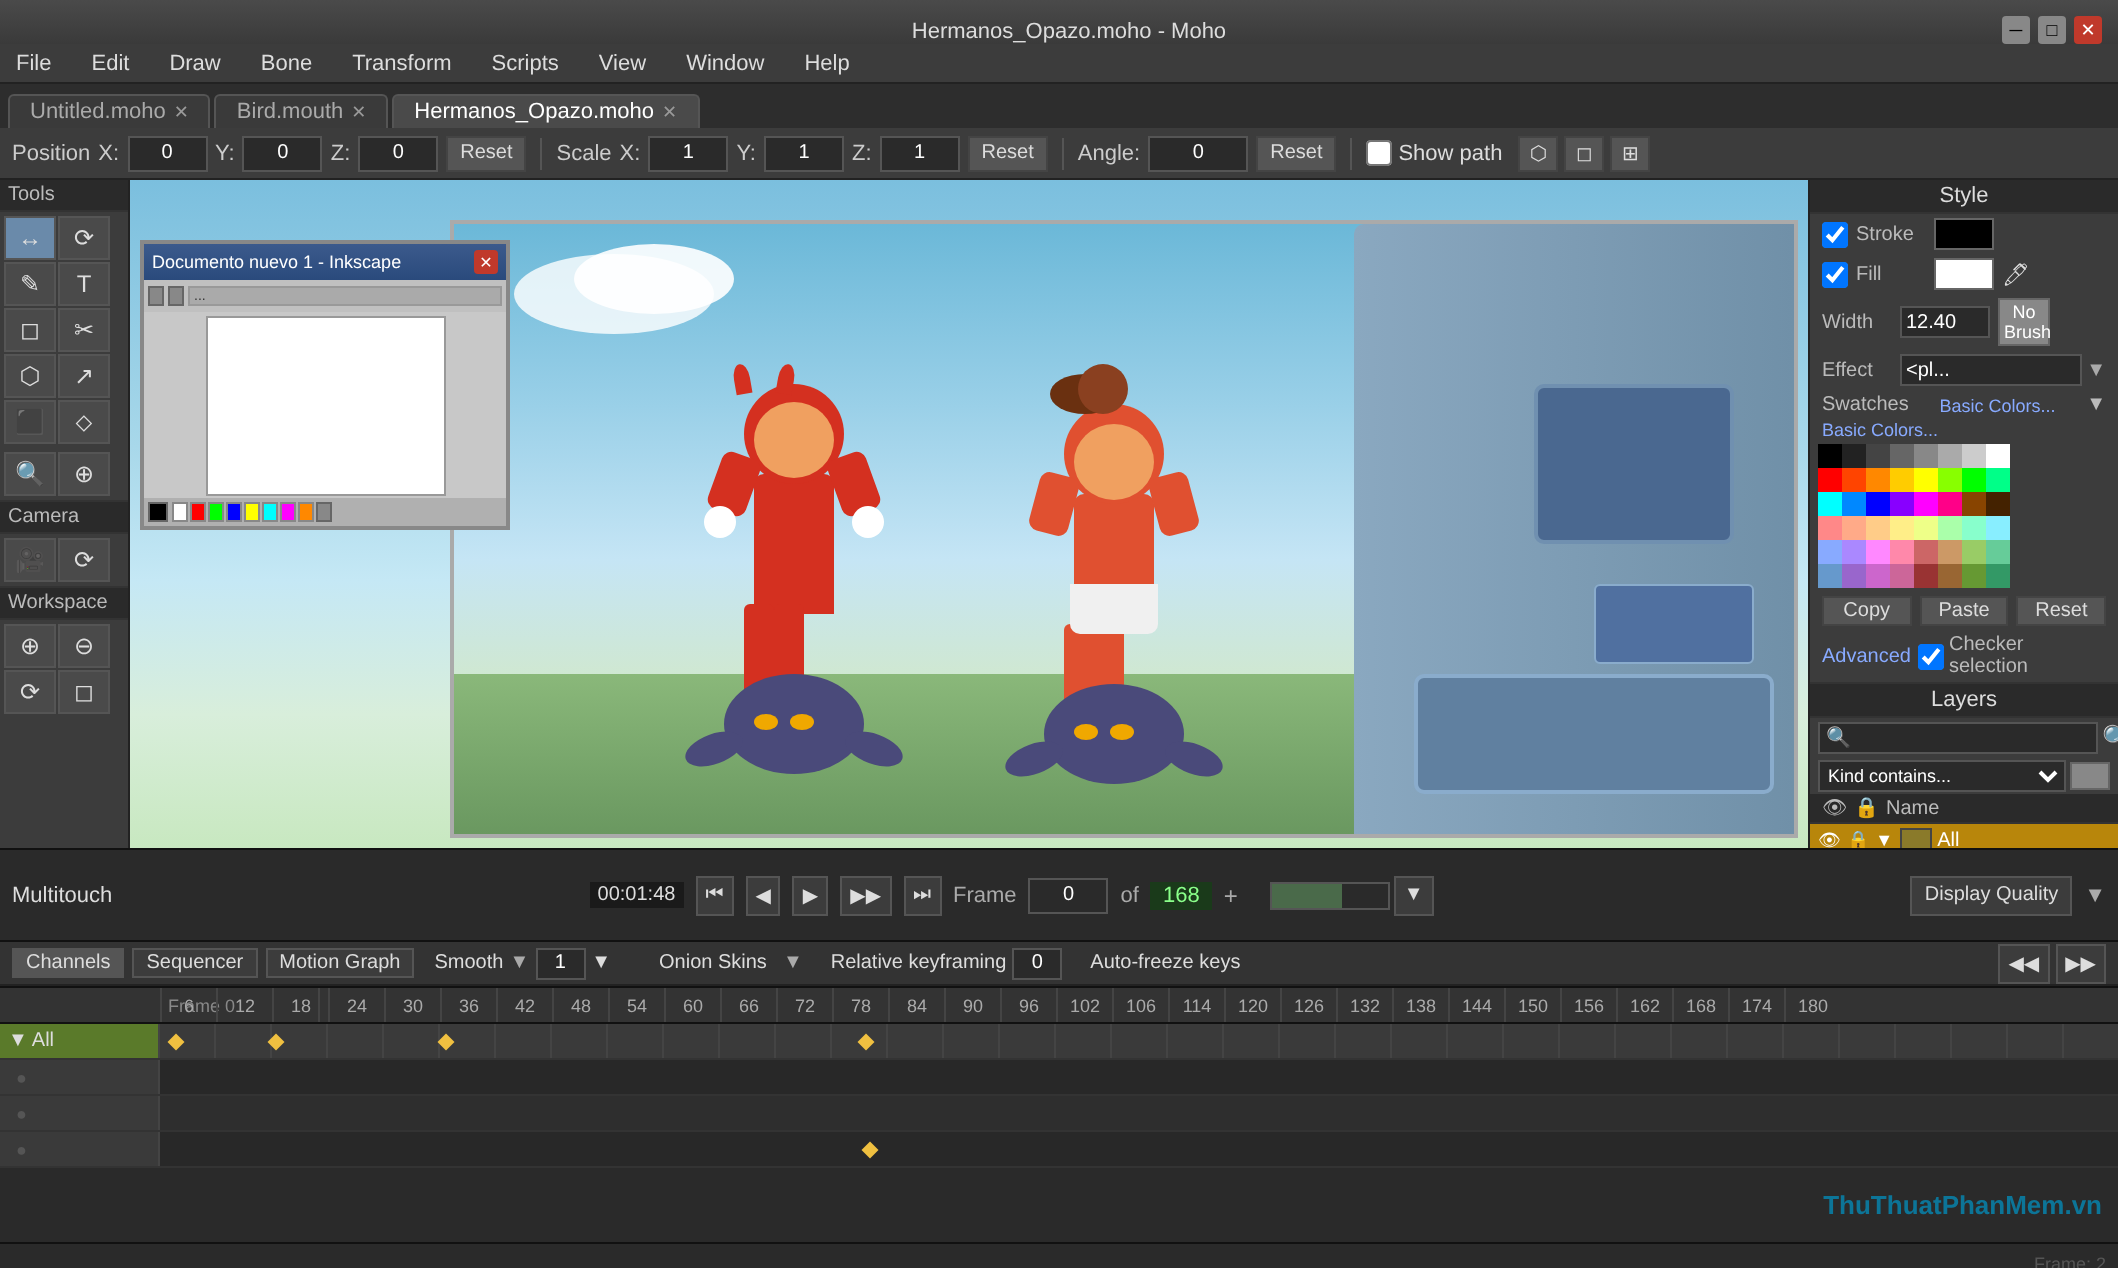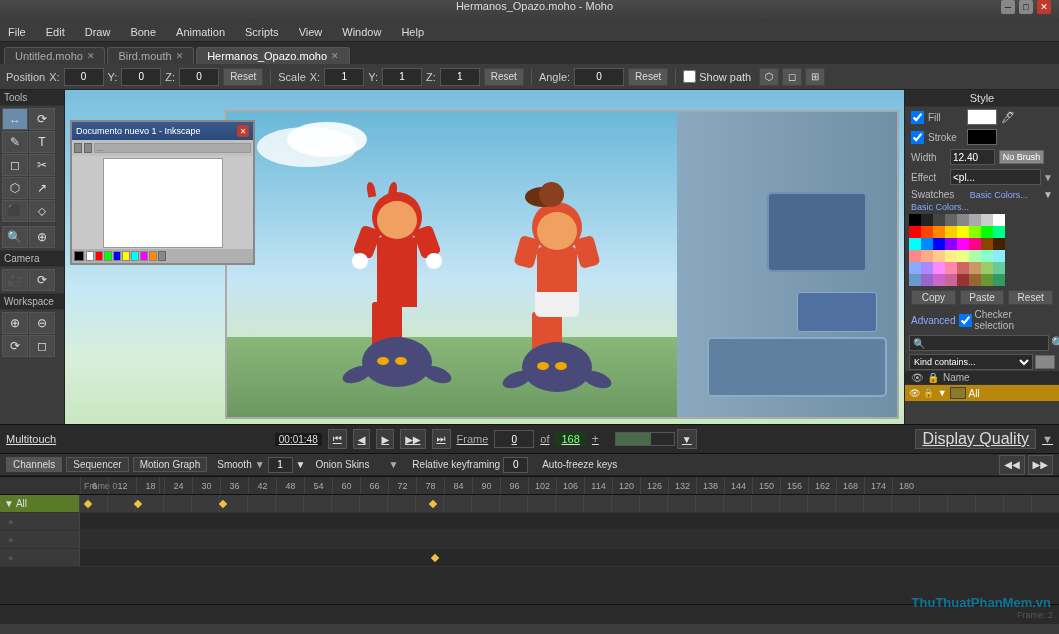--- a/index.html
+++ b/index.html
@@ -1,19 +1,19 @@
 <!DOCTYPE html>
 <html><head>
   <meta charset="utf-8">
   <style>
     * { margin: 0; padding: 0; box-sizing: border-box; }
     body { width: 1059px; height: 634px; overflow: hidden; font-family: Arial, sans-serif; font-size: 11px; background: #3c3c3c; color: #ddd; }
 
     
-    #titlebar { background: linear-gradient(to bottom, #4a4a4a, #3a3a3a); height: 22px; display: flex; align-items: flex-start; justify-content: space-between; padding: 0 8px; }
+    #titlebar { background: linear-gradient(to bottom, #4a4a4a, #3a3a3a); height: 22px; display: flex; align-items: flex-end; justify-content: space-between; padding: 0 8px; }
     #titlebar .title { flex: 1; text-align: center; font-size: 11px; color: #ddd; }
     #titlebar .win-controls { display: flex; gap: 4px; }
     #titlebar .win-btn { width: 14px; height: 14px; border-radius: 2px; border: none; cursor: pointer; font-size: 9px; display: flex; align-items: center; justify-content: center; }
     #titlebar .win-btn.minimize { background: #888; }
     #titlebar .win-btn.maximize { background: #888; }
     #titlebar .win-btn.close { background: #c0392b; color: #fff; }
 
     
     #menubar { background: #3c3c3c; height: 20px; display: flex; align-items: center; padding: 0 4px; gap: 12px; border-bottom: 1px solid #222; }
     #menubar span { font-size: 11px; color: #ddd; cursor: pointer; padding: 2px 4px; }
@@ -57,45 +57,45 @@
     .inkscape-content { background: #c8c8c8; height: calc(100% - 18px); display: flex; align-items: center; justify-content: center; }
     .inkscape-canvas { width: 120px; height: 90px; background: #fff; border: 1px solid #999; }
 
     
     #right-panel { width: 155px; background: #3c3c3c; border-left: 1px solid #222; display: flex; flex-direction: column; overflow-y: auto; }
     .style-title { background: #2a2a2a; padding: 2px 6px; font-size: 11px; color: #ddd; text-align: center; border-bottom: 1px solid #333; }
     .style-row { display: flex; align-items: center; padding: 2px 6px; gap: 4px; }
     .style-label { color: #bbb; font-size: 10px; width: 35px; }
     .color-swatch { width: 30px; height: 16px; border: 1px solid #666; cursor: pointer; }
     .style-field { background: #2a2a2a; border: 1px solid #555; color: #fff; height: 16px; width: 45px; font-size: 10px; padding: 0 2px; }
-    .no-brush-btn { background: #888; border: 1px solid #666; color: #fff; font-size: 9px; padding: 1px 2px; cursor: pointer; width: 45px; text-align: center; }
+    .no-brush-btn { background: #888; border: 1px solid #666; color: #fff; font-size: 9px; padding: 1px 2px; cursor: pointer; width: 26px; text-align: center; }
     .swatches-bar { display: flex; align-items: center; padding: 2px 6px; gap: 4px; font-size: 10px; color: #bbb; justify-content: space-between; }
     .palette-row { display: flex; }
     .pal-cell { width: 12px; height: 12px; border: none; cursor: pointer; }
     .style-action-row { display: flex; gap: 4px; padding: 2px 6px; }
     .style-btn { background: #555; border: 1px solid #444; color: #ddd; font-size: 10px; padding: 1px 6px; cursor: pointer; flex: 1; }
     .adv-row { display: flex; align-items: center; padding: 2px 6px; gap: 4px; font-size: 10px; color: #bbb; }
     .checker-check { display: flex; align-items: center; gap: 2px; font-size: 10px; color: #bbb; }
     .layers-title { background: #2a2a2a; padding: 2px 6px; font-size: 11px; color: #ddd; text-align: center; border-top: 1px solid #333; border-bottom: 1px solid #333; }
     .layers-search { display: flex; align-items: center; padding: 2px 4px; gap: 2px; }
     .layers-input { background: #2a2a2a; border: 1px solid #555; color: #fff; height: 16px; flex: 1; font-size: 10px; padding: 0 3px; }
     .kind-row { display: flex; align-items: center; padding: 1px 4px; gap: 2px; font-size: 10px; color: #bbb; }
     .kind-select { background: #2a2a2a; border: 1px solid #555; color: #fff; height: 16px; font-size: 9px; flex: 1; }
     .layers-header { display: flex; align-items: center; padding: 1px 6px; background: #2a2a2a; font-size: 10px; color: #bbb; gap: 4px; border-bottom: 1px solid #333; }
     .layer-item { display: flex; align-items: center; padding: 2px 4px; gap: 3px; font-size: 10px; cursor: pointer; }
     .layer-item.active { background: #b8860b; color: #fff; }
     .layer-thumb { width: 16px; height: 12px; background: #666; border: 1px solid #444; }
     .layer-name { flex: 1; }
 
     
-    #timeline-bar { height: 30px; background: #2a2a2a; display: flex; align-items: center; padding: 0 6px; gap: 6px; border-top: 1px solid #111; border-bottom: 1px solid #111; font-size: 11px; text-decoration: underline; }
+    #timeline-bar { height: 47px; background: #2a2a2a; display: flex; align-items: center; padding: 0 6px; gap: 6px; border-top: 1px solid #111; border-bottom: 1px solid #111; font-size: 11px; }
     .tl-btn { background: #3c3c3c; border: 1px solid #555; color: #ddd; height: 20px; padding: 0 4px; cursor: pointer; font-size: 10px; }
     .tl-label { color: #aaa; font-size: 11px; }
     .tl-input { background: #2a2a2a; border: 1px solid #555; color: #fff; height: 18px; width: 40px; font-size: 10px; text-align: center; padding: 0; }
-    .display-quality-btn { background: #3c3c3c; border: 1px solid #555; color: #ddd; height: 20px; padding: 0 6px; cursor: pointer; font-size: 16px; margin-left: auto; }
+    .display-quality-btn { background: #3c3c3c; border: 1px solid #555; color: #ddd; height: 20px; padding: 0 6px; cursor: pointer; font-size: 10px; margin-left: auto; }
 
     
     #anim-bar { height: 22px; background: #333; display: flex; align-items: center; padding: 0 6px; gap: 4px; border-bottom: 1px solid #222; font-size: 10px; }
     .anim-tab { padding: 1px 6px; background: #3c3c3c; border: 1px solid #555; color: #ddd; cursor: pointer; font-size: 10px; }
     .anim-tab.active { background: #555; }
 
     
     #timeline-area { height: 128px; background: #2a2a2a; display: flex; flex-direction: column; border-top: 1px solid #111; }
     .timeline-ruler { height: 18px; background: #333; display: flex; align-items: center; padding-left: 80px; border-bottom: 1px solid #111; overflow: hidden; position: relative; }
     .ruler-numbers { display: flex; gap: 0; position: absolute; left: 80px; top: 0; }
@@ -132,21 +132,21 @@
     <button class="win-btn maximize">□</button>
     <button class="win-btn close">✕</button>
   </div>
 </div>
 
 <div id="menubar">
   <span>File</span>
   <span>Edit</span>
   <span>Draw</span>
   <span>Bone</span>
-  <span>Animation</span>
+  <span>Transform</span>
   <span>Scripts</span>
   <span>View</span>
   <span>Window</span>
   <span>Help</span>
 </div>
 
 <div id="tabbar">
   <div class="tab">
     <span>Untitled.moho</span>
     <span class="tab-close">✕</span>
@@ -328,29 +328,29 @@
         </div>
       </div>
     </div>
   </div>
 
   <div id="right-panel">
     <div class="style-title">Style</div>
 
     <div class="style-row">
       <input type="checkbox" checked="" style="">
+      <span class="style-label">Stroke</span>
+      <div class="color-swatch" style="background:#000;"></div>
+    </div>
+
+    <div class="style-row">
+      <input type="checkbox" checked="" style="">
       <span class="style-label">Fill</span>
       <div class="color-swatch" style="background:#fff;"></div>
       <div style="font-size:11px;cursor:pointer;">🖊</div>
-    </div>
-
-    <div class="style-row">
-      <input type="checkbox" checked="" style="">
-      <span class="style-label">Stroke</span>
-      <div class="color-swatch" style="background:#000;"></div>
     </div>
 
     <div class="style-row">
       <span class="style-label">Width</span>
       <input class="style-field" value="12.40" style="width: 45px;">
       <button class="no-brush-btn">No Brush</button>
     </div>
 
     <div class="style-row">
       <span class="style-label">Effect</span>
@@ -437,20 +437,21 @@
     </div>
 
     <div class="adv-row">
       <span style="cursor:pointer;color:#88aaff;">Advanced</span>
       <div class="checker-check">
         <input type="checkbox" checked="" style="">
         <span>Checker selection</span>
       </div>
     </div>
 
+    <div class="layers-title">Layers</div>
 
     <div class="layers-search">
       <input class="layers-input" placeholder="🔍" style="">
       <span style="font-size:12px;cursor:pointer;color:#888;">🔍</span>
     </div>
 
     <div class="kind-row">
       <select class="kind-select">
         <option>Kind contains...</option>
       </select>
@@ -502,21 +503,21 @@
 <div id="anim-bar">
   <button class="anim-tab active">Channels</button>
   <button class="anim-tab">Sequencer</button>
   <button class="anim-tab">Motion Graph</button>
   <div style="display:flex;align-items:center;gap:3px;margin-left:6px;">
     <span>Smooth</span>
     <span style="cursor:pointer;color:#aaa;">▼</span>
     <input style="background: rgb(42, 42, 42); border: 1px solid rgb(85, 85, 85); color: rgb(255, 255, 255); height: 16px; width: 25px; font-size: 10px; text-align: center;" value="1">
     <span style="cursor:pointer;">▼</span>
   </div>
-  <div style="display:flex;align-items:center;gap:19px;margin-left:6px;">
+  <div style="display:flex;align-items:center;gap:8px;margin-left:20px;">
     <span>Onion Skins</span>
     <span style="cursor:pointer;color:#aaa;font-size:10px;">▼</span>
   </div>
   <div style="display:flex;align-items:center;gap:3px;margin-left:10px;">
     <span>Relative keyframing</span>
     <input style="background: rgb(42, 42, 42); border: 1px solid rgb(85, 85, 85); color: rgb(255, 255, 255); height: 16px; width: 25px; font-size: 10px; text-align: center;" value="0">
   </div>
   <div style="display:flex;align-items:center;gap:3px;margin-left:10px;">
     <span>Auto-freeze keys</span>
   </div>

